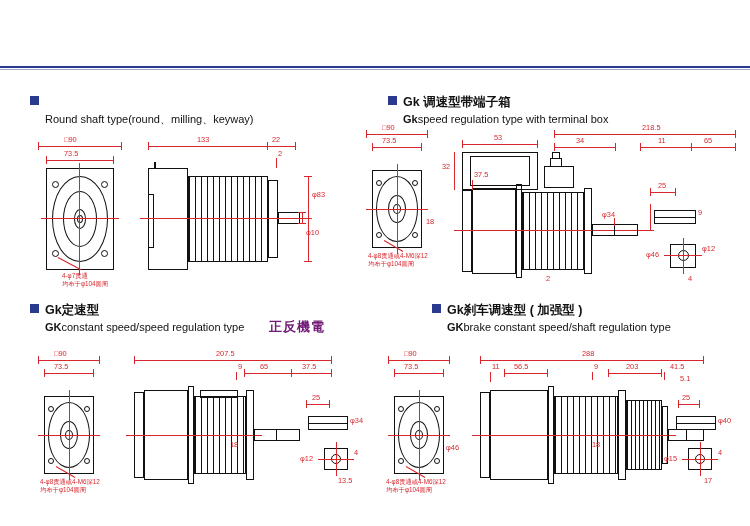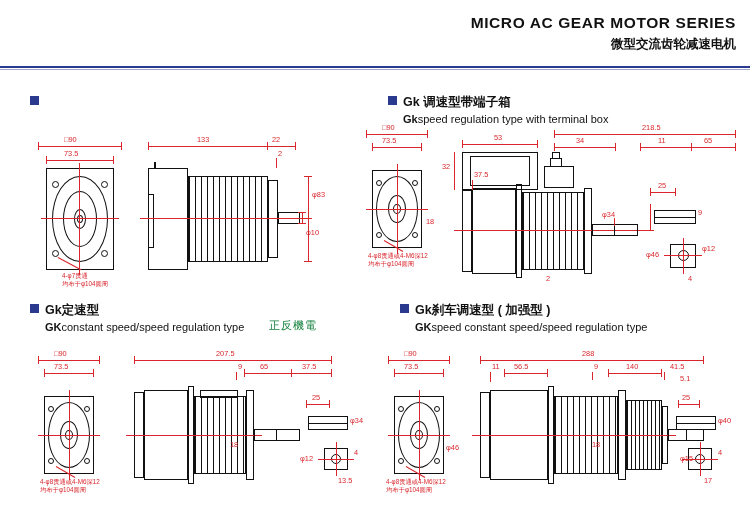--- a/index.html
+++ b/index.html
@@ -30,51 +30,48 @@
   .hatch{position:absolute;box-sizing:border-box;border:1.1px solid #111;
     background:repeating-linear-gradient(90deg,#111 0 1px,transparent 1px 4px);}
   .hatch-l{position:absolute;box-sizing:border-box;border:1.1px solid #111;
     background:repeating-linear-gradient(90deg,#111 0 1px,transparent 1px 6px);}
   .dim{position:absolute;font-size:7.4px;color:#d8262c;white-space:nowrap;}
   .note{position:absolute;font-size:6.3px;color:#d8262c;white-space:nowrap;line-height:1.25;}
 
   
   .logo{position:absolute;left:259px;top:282px;width:120px;height:58px;}
   .logo .zgy{position:absolute;left:0;top:0;font-size:40px;font-weight:bold;color:#d8262c;letter-spacing:-1px;font-family:"Liberation Serif",serif;}
-  .logo .cn{position:absolute;left:10px;top:36px;font-size:11px;font-weight:normal;color:#15803d;letter-spacing:1px;}
+  .logo .cn{position:absolute;left:10px;top:36px;font-size:13px;font-weight:bold;color:#701a75;letter-spacing:1px;}
 </style>
 </head>
 <body>
 
 <div class="page">
 
-  <div class="header">
-    <div class="hdr-en">MICRO AC GEAR MOTOR SERIES</div>
-    <div class="hdr-cn">微型交流齿轮减速电机</div>
-  </div>
   <div class="hdr-rule"></div>
   <div class="hdr-rule2"></div>
 
   <div class="sec-title" style="left:30px;top:92px;">
     <span class="sq"></span>
+    <span class="en">Round shaft type(round、milling、keyway)</span>
   </div>
 
   <div class="sec-title" style="left:30px;top:300px;">
     <span class="sq"></span><span class="cn">Gk定速型</span>
     <span class="en"><b>GK</b><span>constant speed/speed regulation type</span></span>
   </div>
 
   <div class="sec-title" style="left:388px;top:92px;">
     <span class="sq"></span><span class="cn">Gk 调速型带端子箱</span>
     <span class="en"><b>Gk</b><span>speed regulation type with terminal box</span></span>
   </div>
 
-  <div class="sec-title" style="left:400px;top:300px;">
+  <div class="sec-title" style="left:432px;top:300px;">
     <span class="sq"></span><span class="cn">Gk刹车调速型 ( 加强型 )</span>
-    <span class="en"><b>GK</b><span>speed constant speed/speed regulation type</span></span>
+    <span class="en"><b>GK</b><span>brake constant speed/shaft regulation type</span></span>
   </div>
 
   <div class="logo">
     <div class="cn">正反機電</div>
   </div>
 
   <div class="draw" style="left:30px;top:132px;width:310px;height:160px;">
 
     <div class="rl" style="left:8px;top:14px;width:84px;height:1px;"></div>
     <div class="rl" style="left:8px;top:10px;width:1px;height:8px;"></div>
@@ -333,21 +330,21 @@
     <div class="rl" style="left:124px;top:21px;width:1px;height:8px;"></div>
     <div class="rl" style="left:167px;top:21px;width:1px;height:8px;"></div>
     <div class="dim" style="left:134px;top:14px;">56.5</div>
 
     <div class="dim" style="left:214px;top:14px;">9</div>
     <div class="rl" style="left:212px;top:24px;width:1px;height:8px;"></div>
 
     <div class="rl" style="left:228px;top:25px;width:54px;height:1px;"></div>
     <div class="rl" style="left:228px;top:21px;width:1px;height:8px;"></div>
     <div class="rl" style="left:281px;top:21px;width:1px;height:8px;"></div>
-    <div class="dim" style="left:246px;top:14px;">140</div>
+    <div class="dim" style="left:246px;top:14px;">203</div>
 
     <div class="dim" style="left:290px;top:14px;">41.5</div>
     <div class="rl" style="left:284px;top:24px;width:1px;height:8px;"></div>
     <div class="dim" style="left:300px;top:26px;">5.1</div>
 
     <div class="box" style="left:14px;top:48px;width:50px;height:78px;"></div>
     <div class="circ" style="left:18px;top:54px;width:42px;height:66px;"></div>
     <div class="circ" style="left:30px;top:73px;width:18px;height:28px;"></div>
     <div class="circ" style="left:35px;top:82px;width:8px;height:10px;"></div>
     <div class="circ" style="left:18px;top:58px;width:6px;height:6px;"></div>
@@ -377,21 +374,21 @@
     <div class="dim" style="left:302px;top:45px;">25</div>
 
     <div class="box" style="left:296px;top:68px;width:40px;height:14px;"></div>
     <div class="gl" style="left:296px;top:75px;width:40px;height:1px;"></div>
     <div class="dim" style="left:338px;top:68px;">φ40</div>
 
     <div class="box" style="left:308px;top:100px;width:24px;height:22px;"></div>
     <div class="circ" style="left:315px;top:106px;width:10px;height:10px;"></div>
     <div class="cl" style="left:302px;top:111px;width:36px;height:1px;"></div>
     <div class="cl" style="left:320px;top:94px;width:1px;height:34px;"></div>
-    <div class="dim" style="left:284px;top:106px;padding-left:16px;">φ15</div>
+    <div class="dim" style="left:284px;top:106px;">φ15</div>
     <div class="dim" style="left:338px;top:100px;">4</div>
     <div class="dim" style="left:324px;top:128px;">17</div>
 
     <div class="rl" style="left:26px;top:118px;width:22px;height:1px;transform:rotate(30deg);transform-origin:left center;"></div>
     <div class="note" style="left:6px;top:130px;white-space:pre;">4-φ8贯通或4-M6深12
 均布于φ104圆周</div>
   </div>
 
 </div>
 

